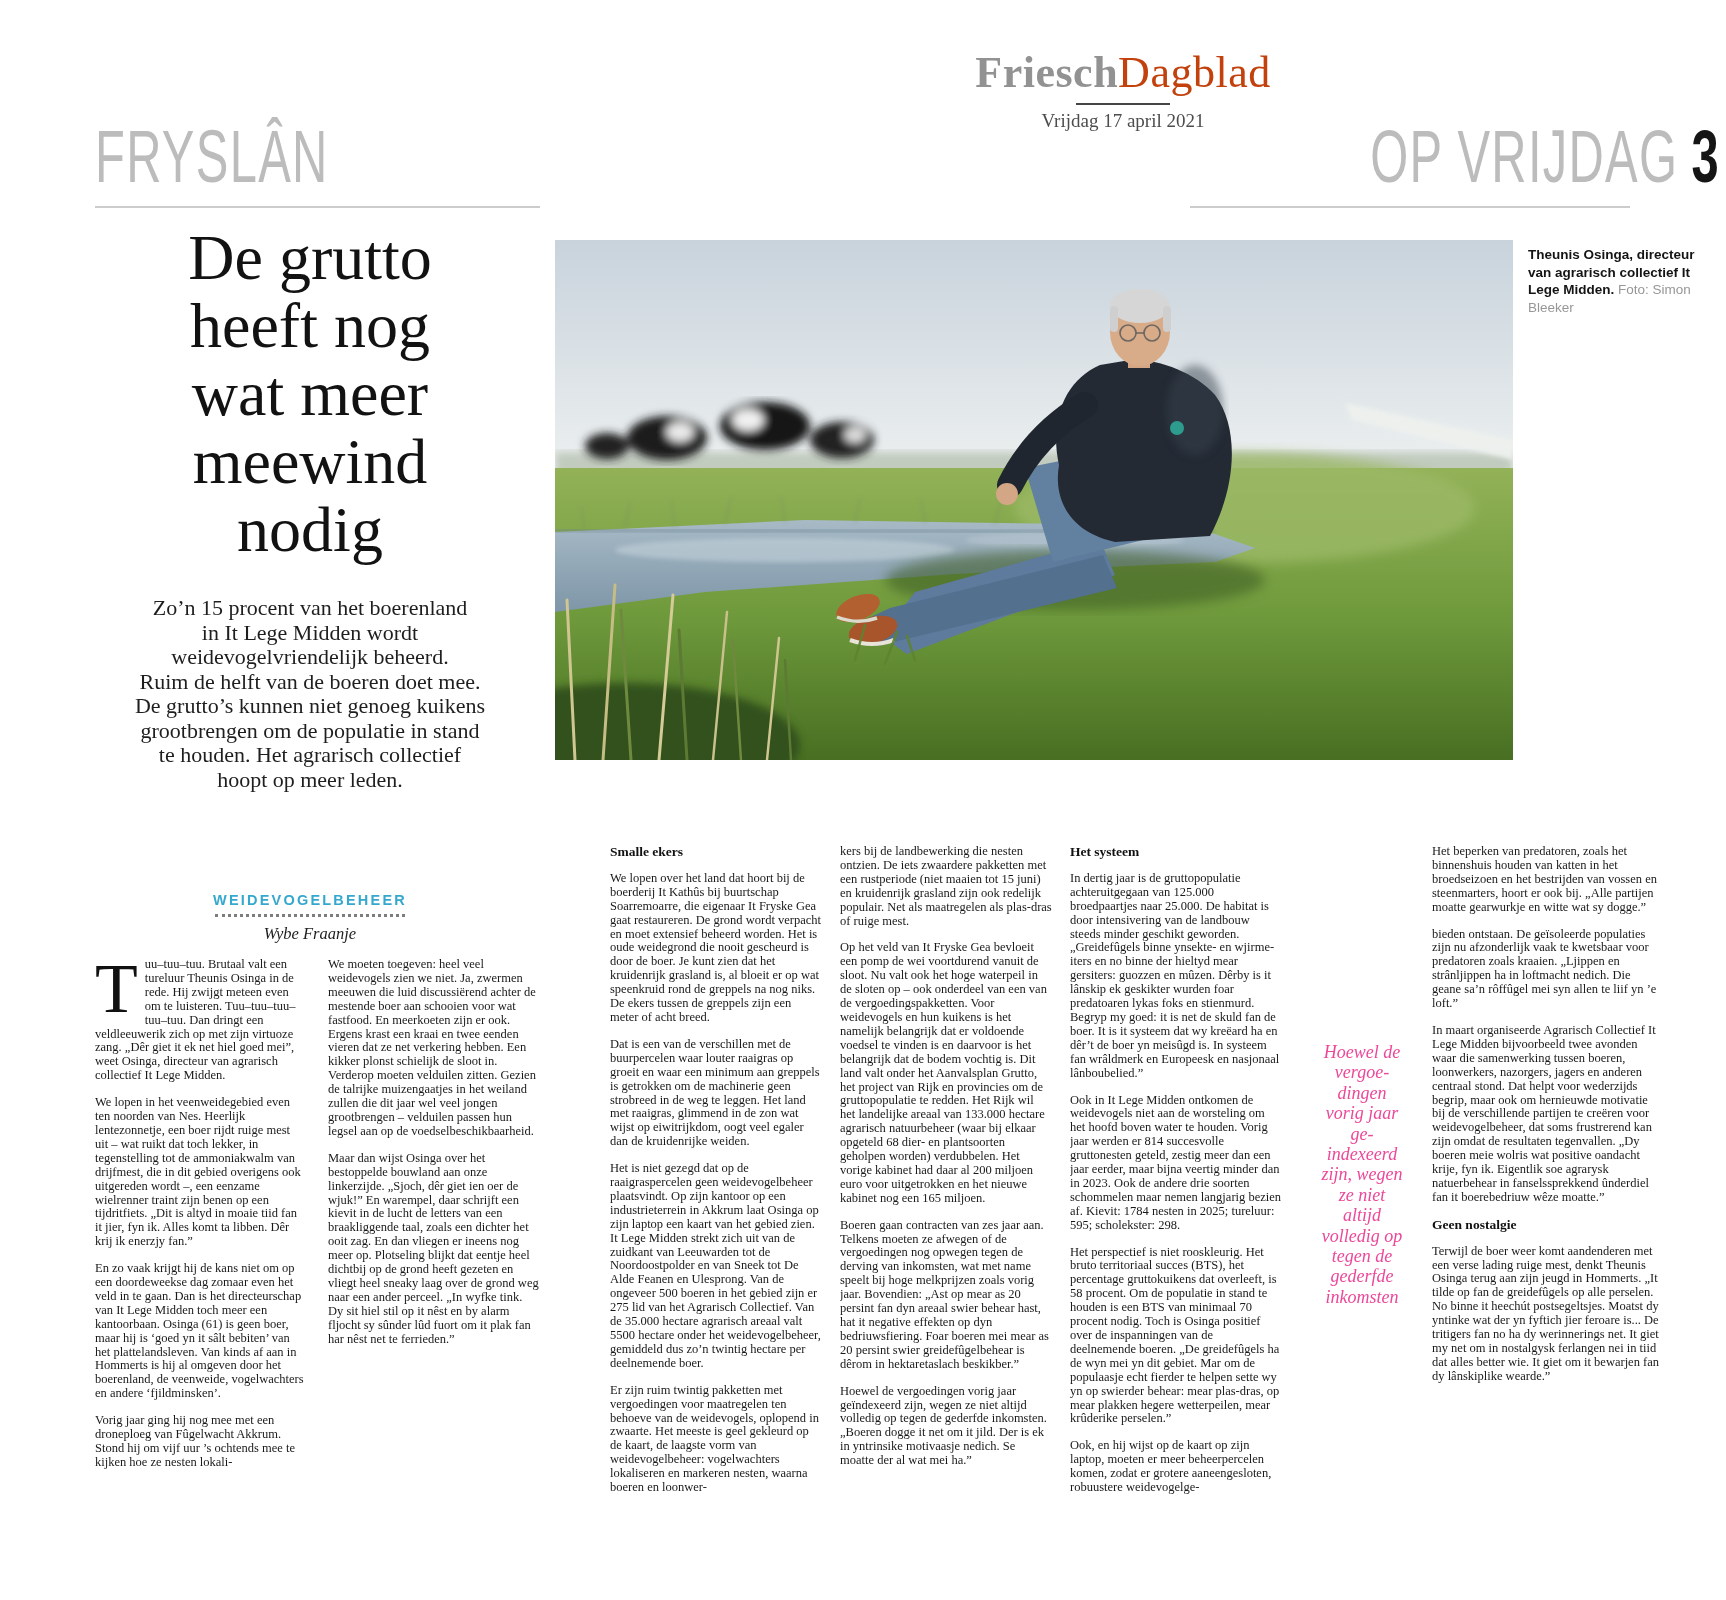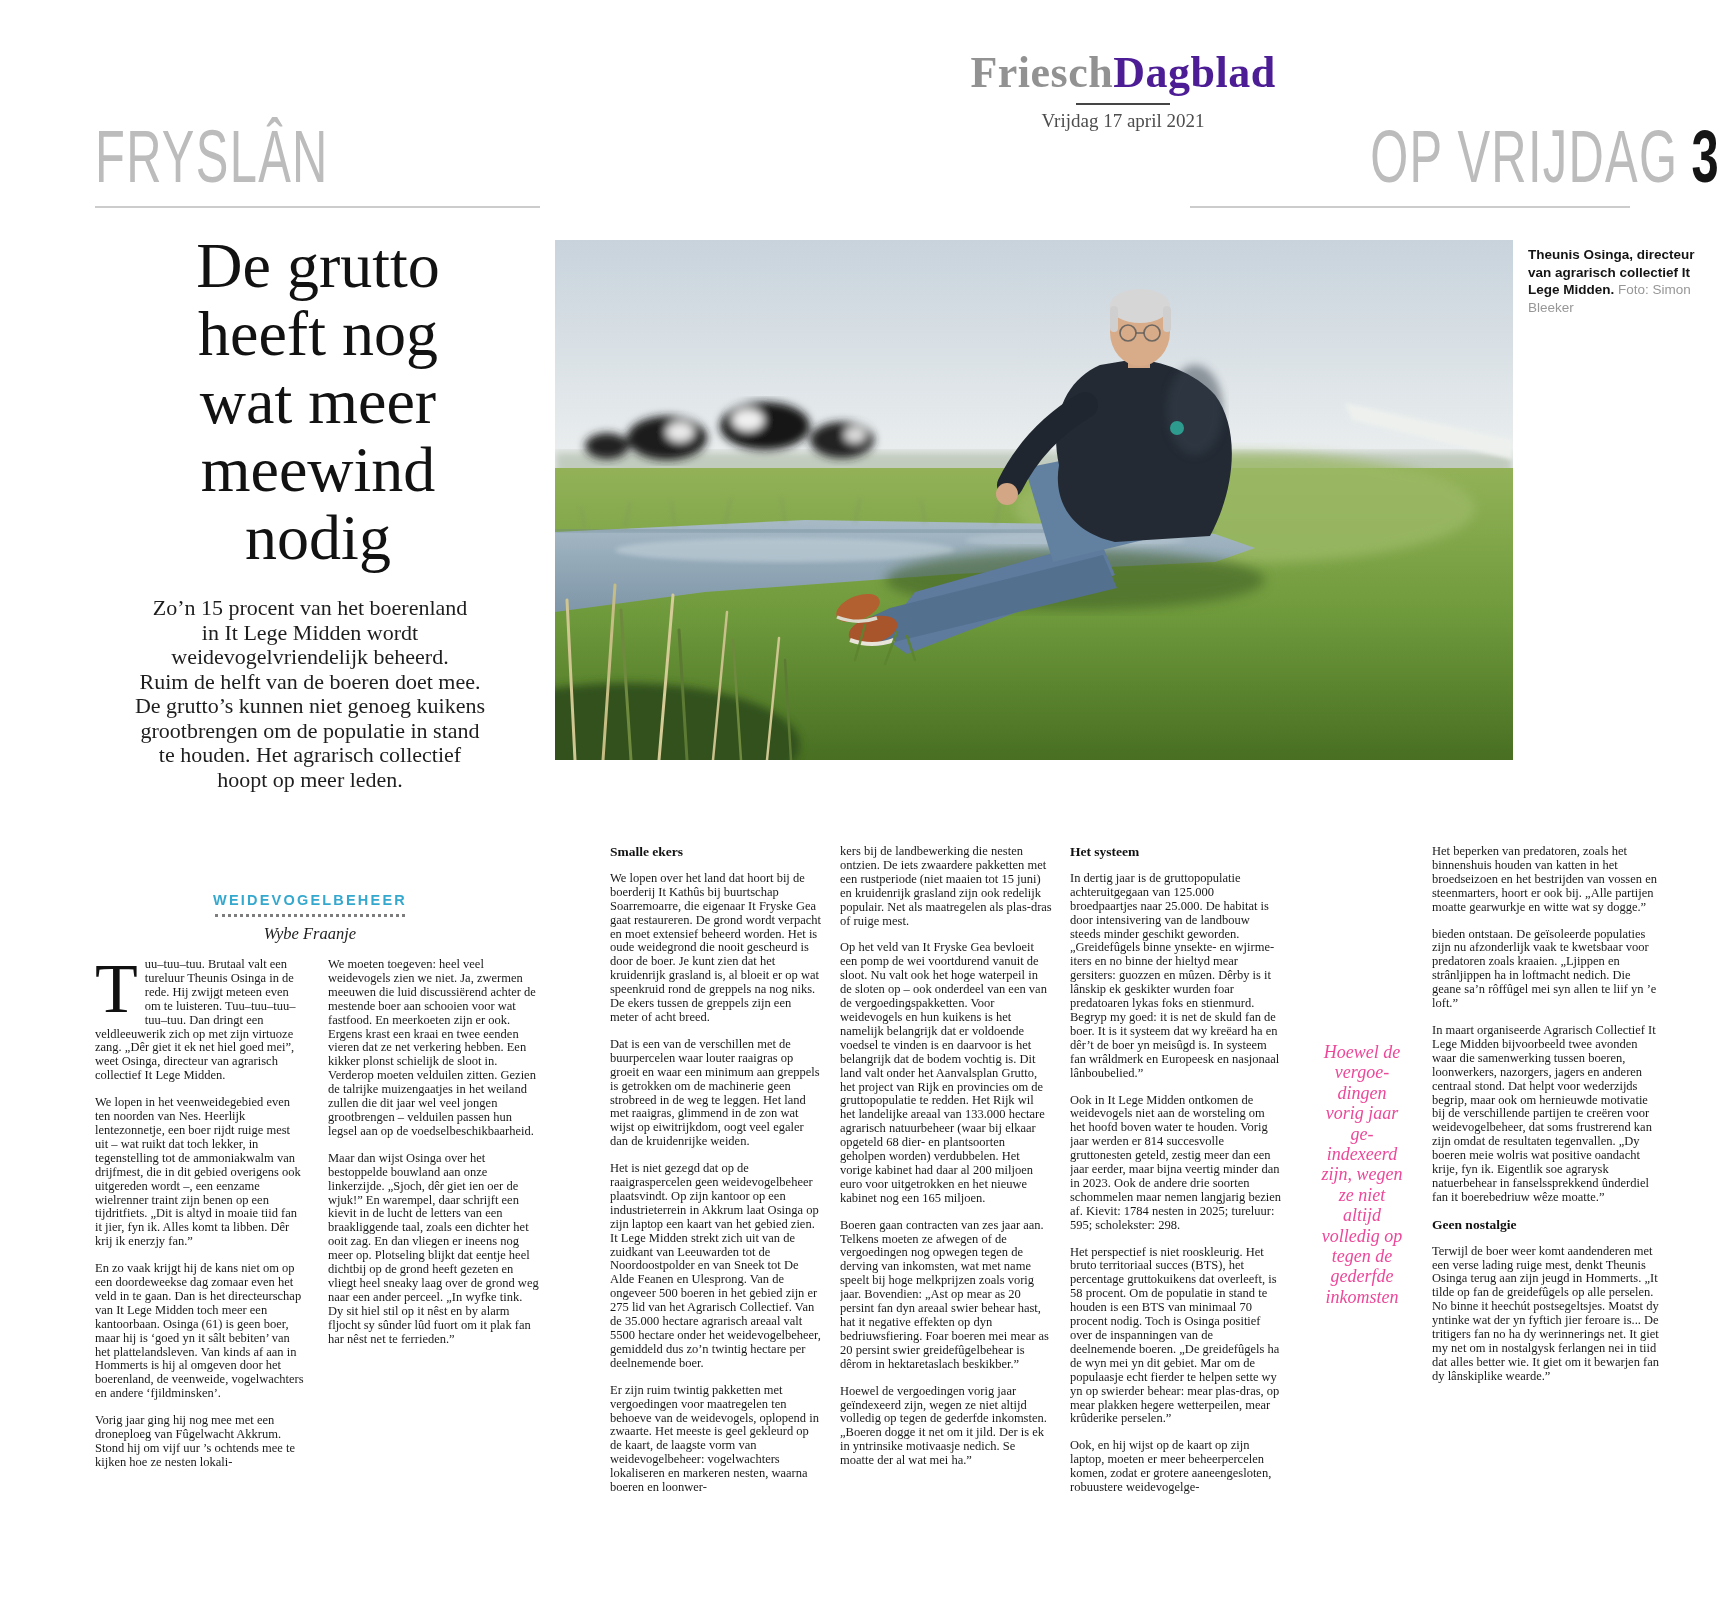--- a/index.html
+++ b/index.html
@@ -3,21 +3,21 @@
 <meta charset="utf-8">
 <style>
   html,body{margin:0;padding:0;background:#e9e9e9;}
   .page{position:relative;width:1726px;height:1600px;background:#ffffff;margin:0 auto;
         font-family:"Liberation Serif",serif;color:#1a1a1a;overflow:hidden;}
 
   
   .masthead{position:absolute;left:948px;top:50px;width:350px;text-align:center;}
   .mast-title{font-size:44px;line-height:46px;letter-spacing:.5px;}
   .mast-title .bold{font-weight:700;color:#929292;}
-  .mast-title .light{font-weight:700;color:#4c1d95;}
+  .mast-title .light{font-weight:400;color:#c2410c;}
   .mast-rule{width:94px;border-top:2px solid #454545;margin:7px auto 5px auto;}
   .mast-date{font-size:19px;color:#4d4d4d;}
 
   
   .sec-left{position:absolute;left:95px;top:122px;}
   .sec-right{position:absolute;left:1190px;top:122px;width:440px;text-align:right;white-space:nowrap;}
   .sec-text{display:inline-block;font-family:"Liberation Sans",sans-serif;font-size:74px;line-height:70px;
             color:#bcbcbc;letter-spacing:2px;transform:scaleX(.66);}
   .sec-left .sec-text{transform-origin:left center;}
   .sec-right .sec-text{transform-origin:right center;}
@@ -75,21 +75,21 @@
 
   <div class="sec-left">
     <span class="sec-text">FRYSLÂN</span>
   </div>
   <div class="sec-right">
     <span class="sec-text"><span>OP VRIJDAG</span><span class="sec-num">3</span></span>
   </div>
   <div class="rule-left"></div>
   <div class="rule-right"></div>
 
-  <h1 class="headline" style="margin:8px;font-weight:400;">De grutto
+  <h1 class="headline" style="margin:0;font-weight:400;">De grutto
 heeft nog
 wat meer
 meewind
 nodig</h1>
   <div class="lead">Zo’n 15 procent van het boerenland
 in It Lege Midden wordt
 weidevogelvriendelijk beheerd.
 Ruim de helft van de boeren doet mee.
 De grutto’s kunnen niet genoeg kuikens
 grootbrengen om de populatie in stand

